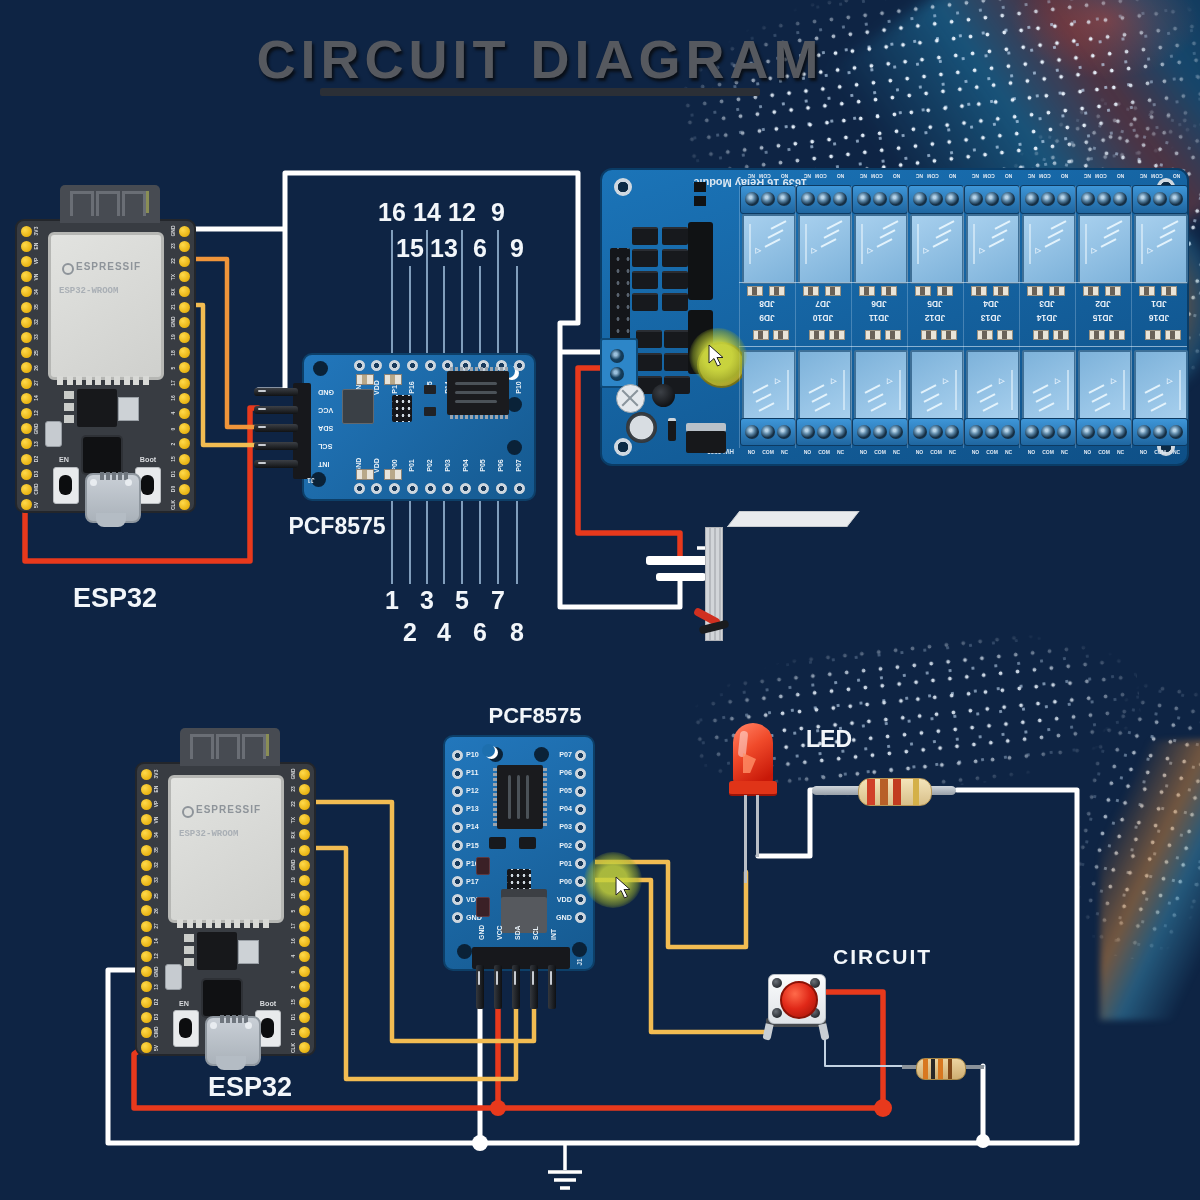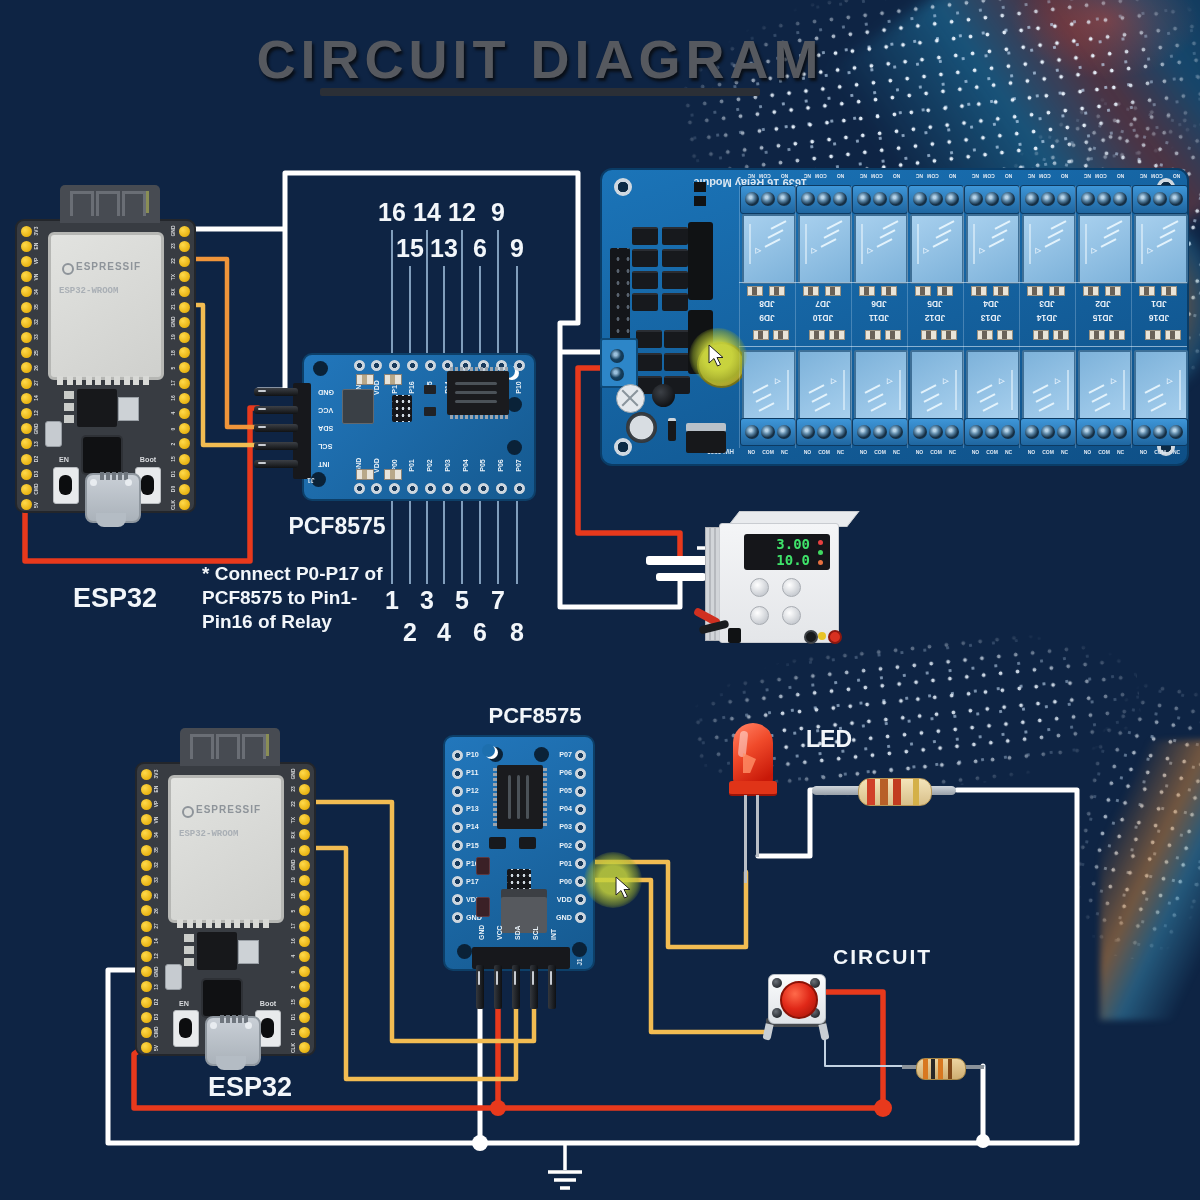--- a/index.html
+++ b/index.html
@@ -84,48 +84,28 @@
     <circle cx="498" cy="1108" r="8" fill="#e8391c"></circle>
     <circle cx="883" cy="1108" r="9" fill="#e8391c"></circle>
     <circle cx="480" cy="1143" r="8" fill="#fff"></circle>
     <circle cx="983" cy="1141" r="7" fill="#fff"></circle>
 
     <path class="gnd" d="M565,1143 V1170 M548,1172 H582 M554,1180 H576 M560,1188 H570"></path>
   </svg>
 
   <div class="abs t" style="left:55px;top:583px;width:120px;text-align:center;font-size:27px;font-weight:700;z-index:12;">ESP32</div>
   <div class="abs t" style="left:277px;top:513px;width:120px;text-align:center;font-size:23px;font-weight:700;z-index:12;">PCF8575</div>
-  <div class="abs t preline" style="left:202px;top:562px;width:210px;font-size:19px;font-weight:700;line-height:24px;z-index:12;">* Connect P0-P17 of
-PCF8575 to Pin1-
-Pin16 of Relay</div>
   <div class="abs t" style="left:190px;top:1072px;width:120px;text-align:center;font-size:27px;font-weight:700;z-index:12;">ESP32</div>
   <div class="abs t" style="left:480px;top:703px;width:110px;text-align:center;font-size:22px;font-weight:700;z-index:12;">PCF8575</div>
   <div class="abs t" style="left:806px;top:726px;width:70px;font-size:23px;font-weight:700;z-index:12;">LED</div>
   <div class="abs t" style="left:833px;top:945px;width:160px;font-size:21px;font-weight:700;letter-spacing:2px;z-index:12;">CIRCUIT</div>
 
   <div class="abs" id="psu" style="left:705px;top:505px;width:185px;height:145px;z-index:10;">
     <div class="abs" style="left:22px;top:6px;width:118px;height:14px;background:#e9ebee;transform:skewX(-38deg);transform-origin:bottom left;border:1px solid #c8cbcf;"></div>
     <div class="abs" style="left:0px;top:22px;width:16px;height:112px;background:repeating-linear-gradient(90deg,#d2d5d9 0 3px,#b6b9be 3px 5px);border:1px solid #b0b3b8;"></div>
-    <div class="abs" style="left:14px;top:18px;width:118px;height:118px;background:linear-gradient(180deg,#f4f5f7,#e4e6e9);border:1px solid #c9ccd1;border-radius:3px;">
-      <div class="abs" style="left:24px;top:10px;width:86px;height:36px;background:#15161a;border-radius:3px;">
-        <div class="abs" style="left:4px;top:2px;width:62px;text-align:right;font:700 14px 'DejaVu Sans Mono',monospace;color:#3fe26a;">3.00</div>
-        <div class="abs" style="left:4px;top:18px;width:62px;text-align:right;font:700 14px 'DejaVu Sans Mono',monospace;color:#3fe26a;">10.0</div>
-        <div class="abs" style="left:74px;top:6px;width:5px;height:5px;border-radius:50%;background:#e84040;"></div>
-        <div class="abs" style="left:74px;top:16px;width:5px;height:5px;border-radius:50%;background:#40d860;"></div>
-        <div class="abs" style="left:74px;top:26px;width:5px;height:5px;border-radius:50%;background:#e87040;"></div>
-      </div>
-      <div class="abs" style="left:30px;top:54px;width:17px;height:17px;border-radius:50%;background:radial-gradient(circle at 38% 35%,#fff,#c6cad0 75%);border:1px solid #a8acb2;"></div>
-      <div class="abs" style="left:62px;top:54px;width:17px;height:17px;border-radius:50%;background:radial-gradient(circle at 38% 35%,#fff,#c6cad0 75%);border:1px solid #a8acb2;"></div>
-      <div class="abs" style="left:30px;top:82px;width:17px;height:17px;border-radius:50%;background:radial-gradient(circle at 38% 35%,#fff,#c6cad0 75%);border:1px solid #a8acb2;"></div>
-      <div class="abs" style="left:62px;top:82px;width:17px;height:17px;border-radius:50%;background:radial-gradient(circle at 38% 35%,#fff,#c6cad0 75%);border:1px solid #a8acb2;"></div>
-      <div class="abs" style="left:8px;top:104px;width:13px;height:15px;background:#101214;border-radius:2px;"></div>
-      <div class="abs" style="left:84px;top:106px;width:10px;height:10px;border-radius:50%;background:#16181b;border:2px solid #3c4046;"></div>
-      <div class="abs" style="left:98px;top:108px;width:8px;height:8px;border-radius:50%;background:#e8c428;"></div>
-      <div class="abs" style="left:108px;top:106px;width:10px;height:10px;border-radius:50%;background:#d83020;border:2px solid #8c1810;"></div>
-    </div>
     <div class="abs" style="left:-12px;top:108px;width:28px;height:8px;background:#d03020;border-radius:4px;transform:rotate(28deg);"></div>
     <div class="abs" style="left:-6px;top:118px;width:30px;height:8px;background:#1a1c1f;border-radius:4px;transform:rotate(-14deg);"></div>
   </div>
 
   <div class="abs" id="led" style="left:727px;top:715px;width:52px;height:170px;z-index:10;">
     <div class="abs" style="left:6px;top:8px;width:40px;height:62px;border-radius:20px 20px 6px 6px;
                 background:linear-gradient(145deg,#ff7a5c 8%,#f04a2a 42%,#c81808 88%);"></div>
     <div class="abs" style="left:12px;top:16px;width:8px;height:26px;border-radius:6px;background:rgba(255,255,255,.45);transform:rotate(6deg);"></div>
     <div class="abs" style="left:16px;top:38px;width:13px;height:20px;background:#ff9068;opacity:.8;clip-path:polygon(0 0,100% 30%,55% 100%,0 100%);"></div>
     <div class="abs" style="left:2px;top:66px;width:48px;height:13px;background:#e03418;border-radius:3px;border-bottom:2px solid #9c1408;"></div>

